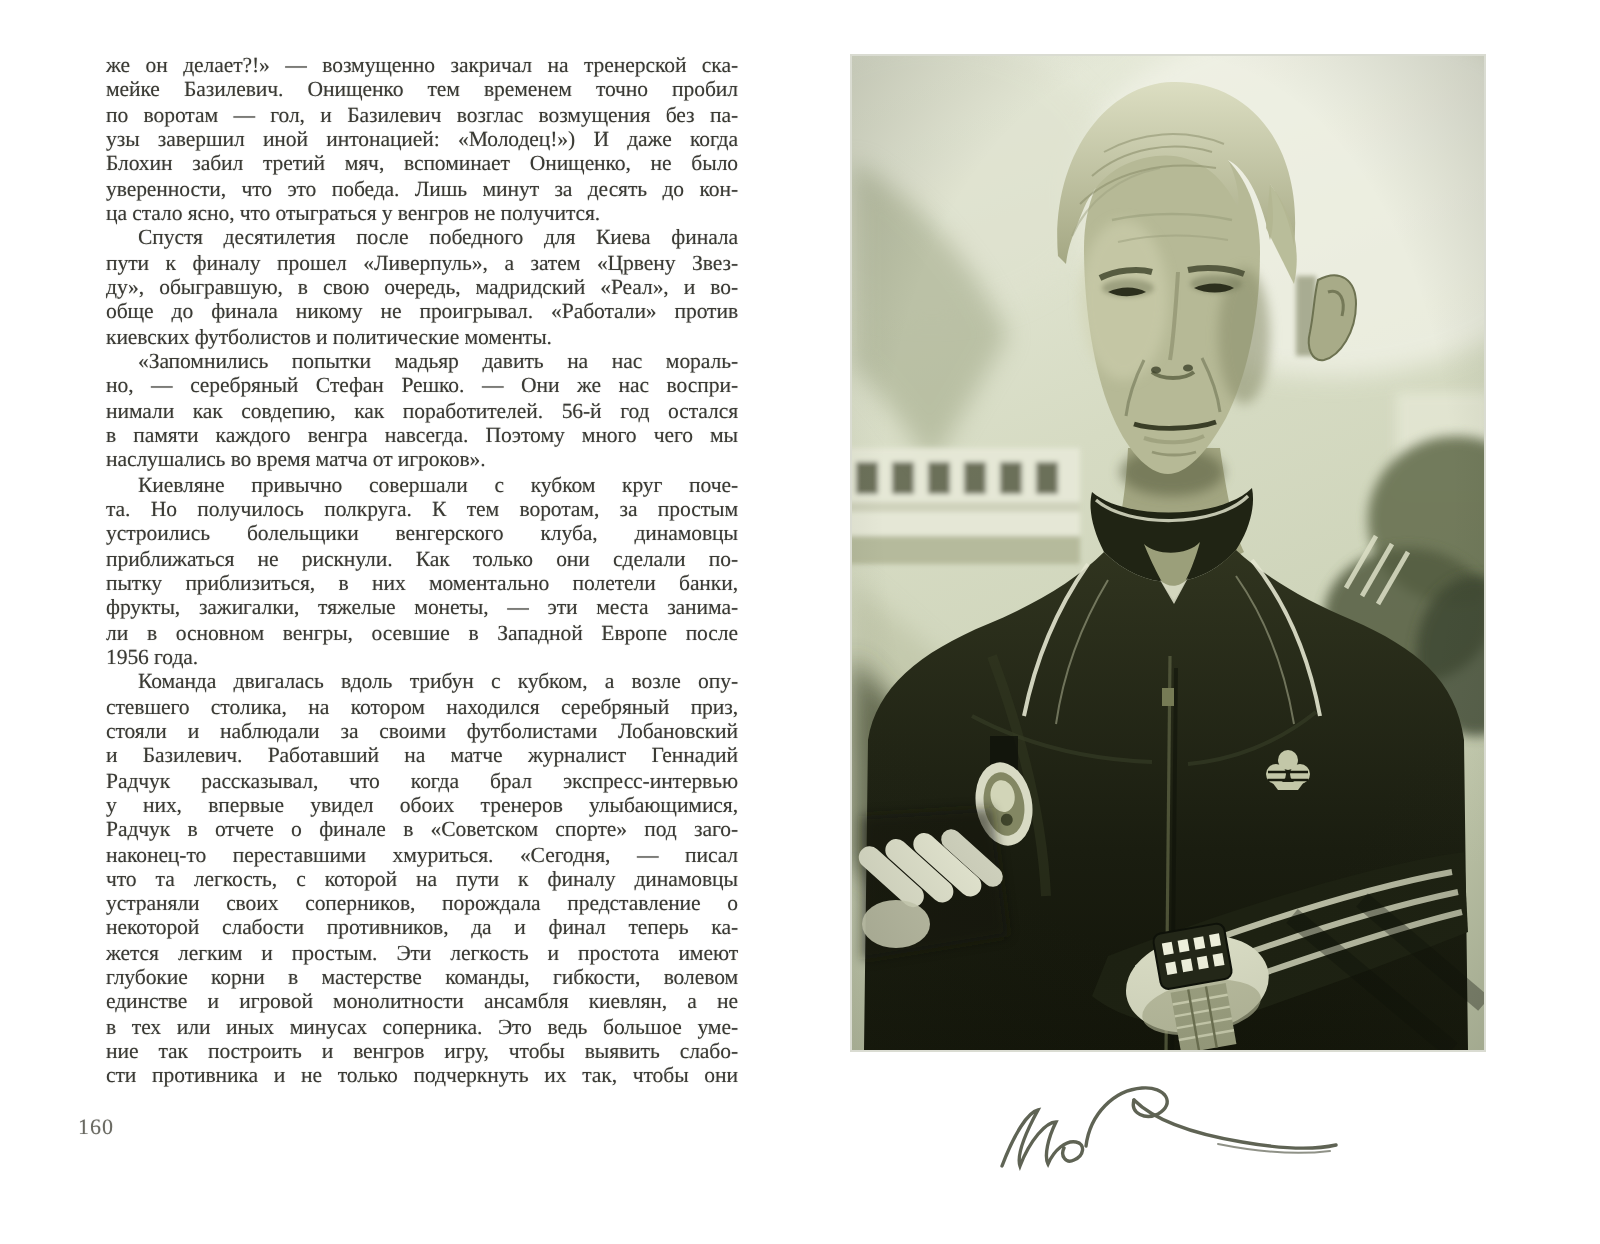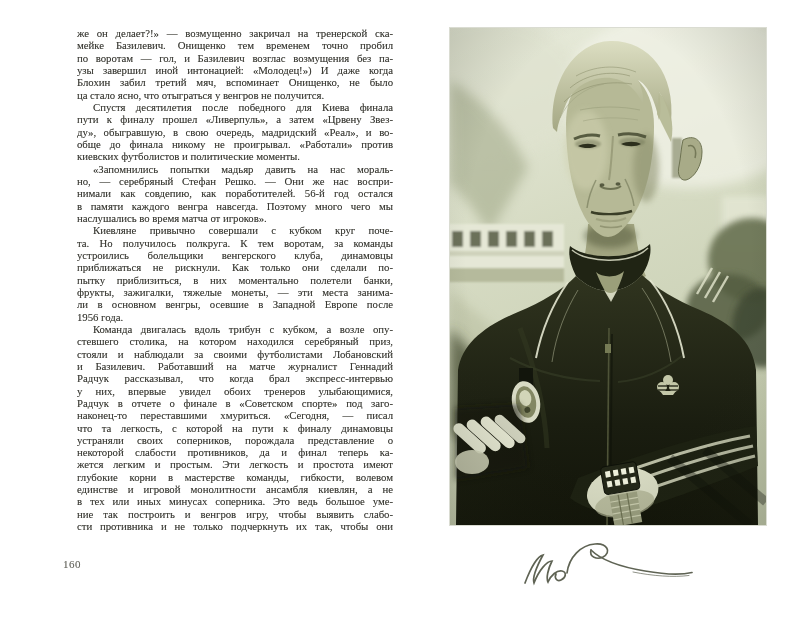--- a/index.html
+++ b/index.html
@@ -1,20 +1,20 @@
 <!DOCTYPE html>
 <html><head>
 <meta charset="utf-8">
 <style>
   html,body{margin:0;padding:0;}
   body{
     width:800px;height:622px;position:relative;background:#ffffff;
     font-family:"Liberation Serif", serif;overflow:hidden;
   }
-  .spread{position:absolute;inset:0;margin-left:24px;}
+  .spread{position:absolute;inset:0;}
   
   .text-col{
     position:absolute;left:53px;top:27px;width:316px;
   }
   .ln{
     font-size:10.8px;line-height:12.33px;color:#3a3a34;
     text-align:justify;text-align-last:justify;
     letter-spacing:-0.05px;
     text-shadow:0 0 0.5px rgba(58,58,52,.45);
   }
@@ -39,33 +39,34 @@
 <body>
 
 <div class="spread">
 
   <div class="text-col">
     <div class="ln">же он делает?!» — возмущенно закричал на тренерской ска-</div>
     <div class="ln">мейке Базилевич. Онищенко тем временем точно пробил</div>
     <div class="ln">по воротам — гол, и Базилевич возглас возмущения без па-</div>
     <div class="ln">узы завершил иной интонацией: «Молодец!») И даже когда</div>
     <div class="ln">Блохин забил третий мяч, вспоминает Онищенко, не было</div>
+    <div class="ln">уверенности, что это победа. Лишь минут за десять до кон-</div>
     <div class="ln pe">ца стало ясно, что отыграться у венгров не получится.</div>
     <div class="ln ind">Спустя десятилетия после победного для Киева финала</div>
     <div class="ln">пути к финалу прошел «Ливерпуль», а затем «Црвену Звез-</div>
     <div class="ln">ду», обыгравшую, в свою очередь, мадридский «Реал», и во-</div>
     <div class="ln">обще до финала никому не проигрывал. «Работали» против</div>
     <div class="ln pe">киевских футболистов и политические моменты.</div>
     <div class="ln ind">«Запомнились попытки мадьяр давить на нас мораль-</div>
     <div class="ln">но, — серебряный Стефан Решко. — Они же нас воспри-</div>
     <div class="ln">нимали как совдепию, как поработителей. 56-й год остался</div>
     <div class="ln">в памяти каждого венгра навсегда. Поэтому много чего мы</div>
     <div class="ln pe">наслушались во время матча от игроков».</div>
     <div class="ln ind">Киевляне привычно совершали с кубком круг поче-</div>
-    <div class="ln">та. Но получилось полкруга. К тем воротам, за команды</div>
+    <div class="ln">та. Но получилось полкруга. К тем воротам, за простым</div>
     <div class="ln">устроились болельщики венгерского клуба, динамовцы</div>
     <div class="ln">приближаться не рискнули. Как только они сделали по-</div>
     <div class="ln">пытку приблизиться, в них моментально полетели банки,</div>
     <div class="ln">фрукты, зажигалки, тяжелые монеты, — эти места занима-</div>
     <div class="ln">ли в основном венгры, осевшие в Западной Европе после</div>
     <div class="ln pe">1956 года.</div>
     <div class="ln ind">Команда двигалась вдоль трибун с кубком, а возле опу-</div>
     <div class="ln">стевшего столика, на котором находился серебряный приз,</div>
     <div class="ln">стояли и наблюдали за своими футболистами Лобановский</div>
     <div class="ln">и Базилевич. Работавший на матче журналист Геннадий</div>

